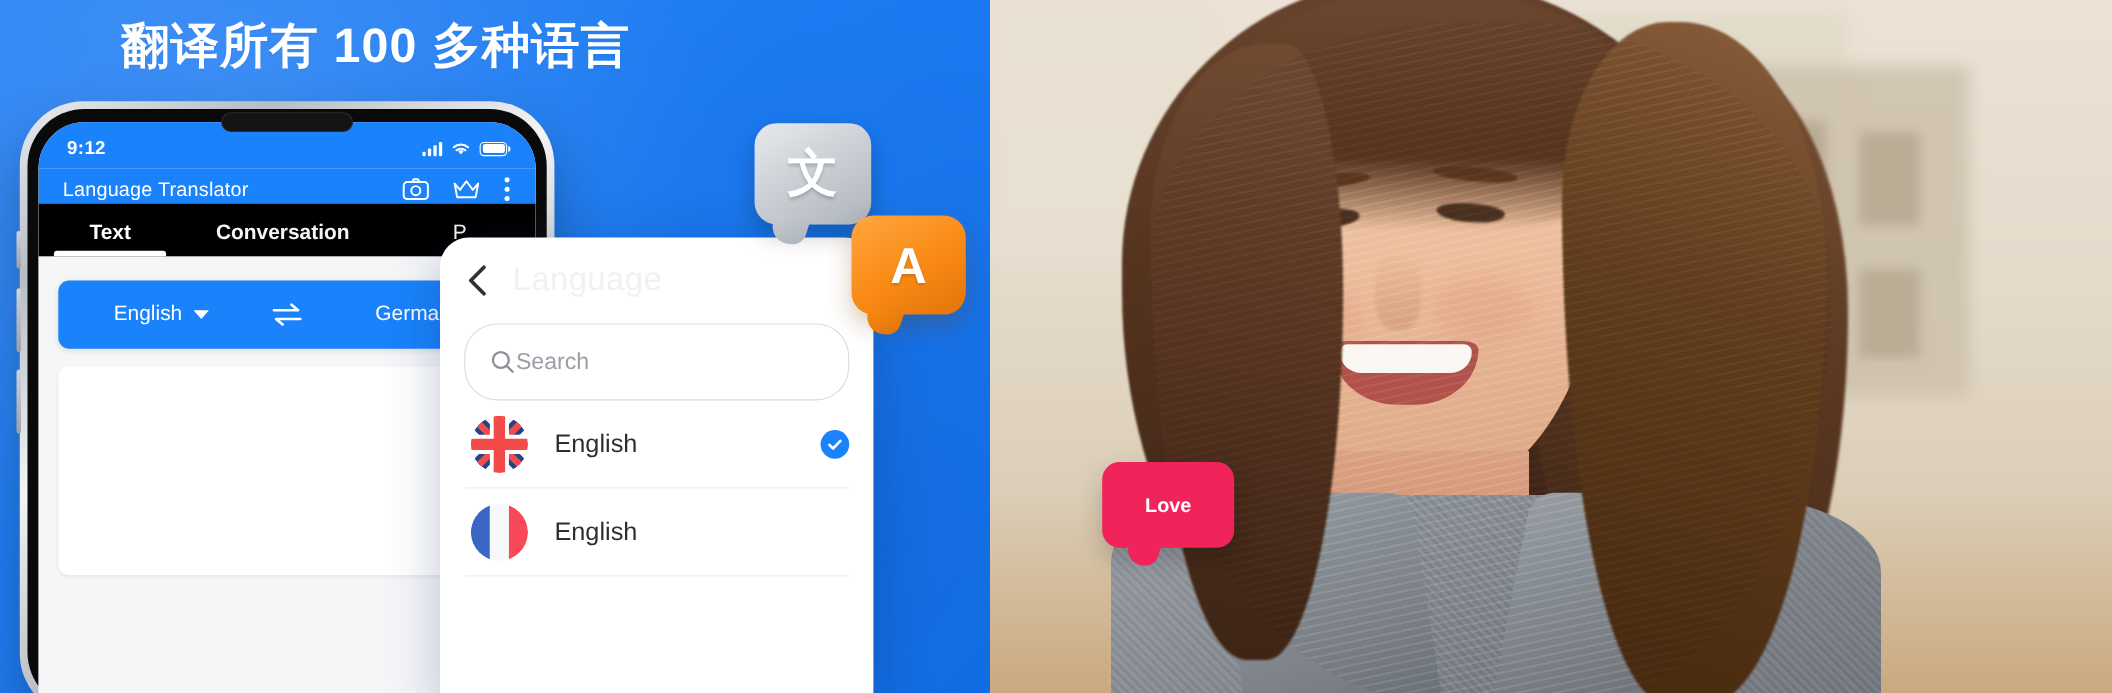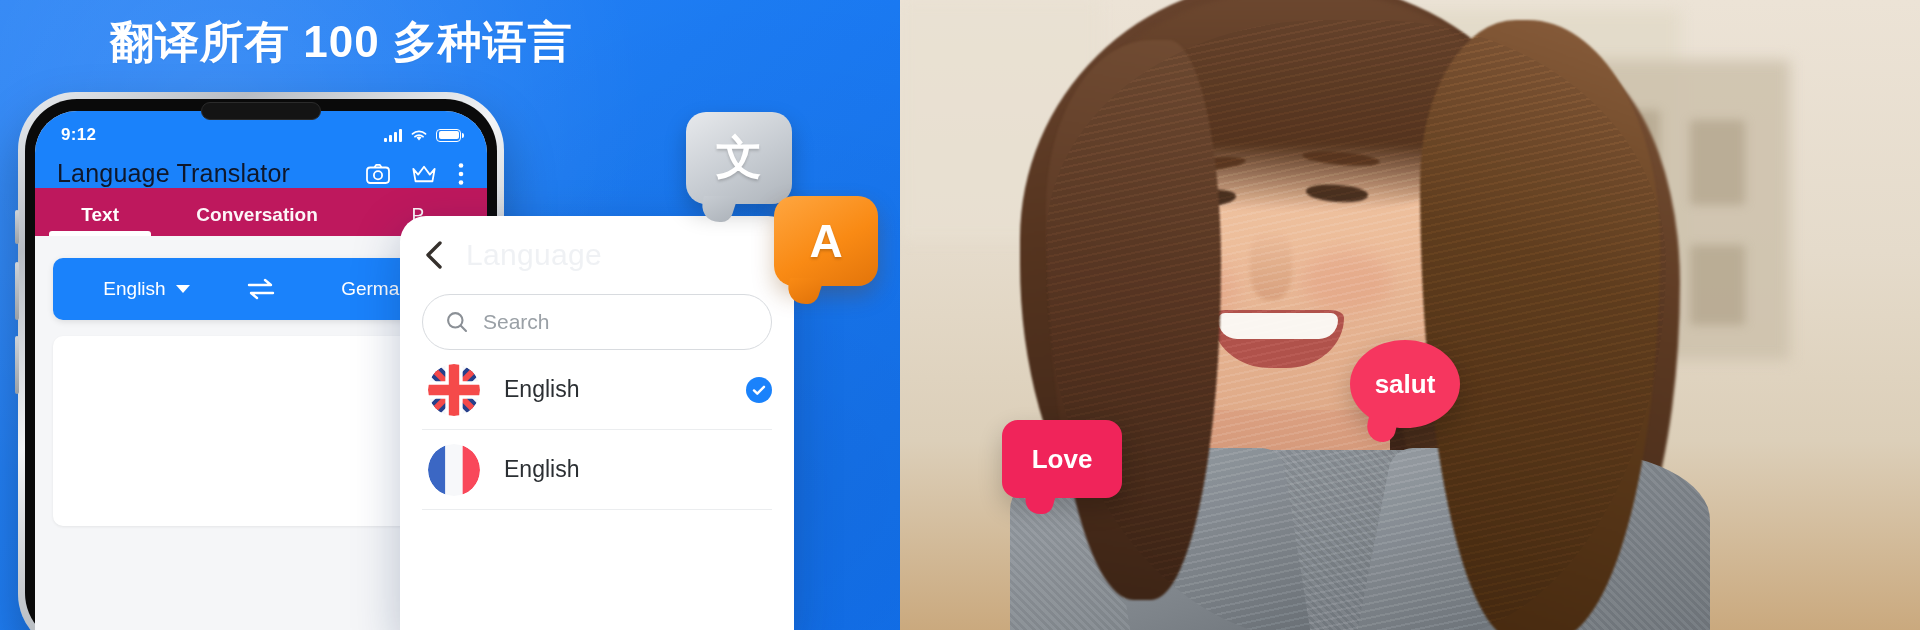--- a/index.html
+++ b/index.html
@@ -265,29 +265,29 @@
   }
   .battery i { position:absolute; left:1.5px; top:1.5px; bottom:1.5px; right:1.5px; background:#fff; border-radius:2px; }
 
   
   .appbar {
     background: #1a82fb;
     padding: 6px 22px 0 22px;
     display: flex; align-items: center; justify-content: space-between;
   }
   .app-title {
-    color: #0f172a; font-size: 25px; font-weight: 500; letter-spacing: .2px;
+    color: #ffffff; font-size: 18px; font-weight: 500; letter-spacing: .2px;
     white-space: nowrap;
   }
   .appbar-actions { display: flex; align-items: center; gap: 20px; }
   .ic { width: 26px; height: 26px; display:block; }
 
   
   .tabs {
-    background: #be185d;
+    background: #000000;
     display: flex; align-items: flex-end;
     padding: 16px 0 0 0;
     position: relative;
   }
   .tab {
     color: #ffffff;
     font-size: 19px;
     padding: 0 0 10px 0;
     text-align: center;
     position: relative;
@@ -340,24 +340,24 @@
     position: relative;
   }
   .back-chevron { width: 26px; height: 30px; flex: none; }
   .sheet-title {
     font-size: 30px;
     color: rgba(238,240,243,0.95);
     font-weight: 400;
     letter-spacing: .3px;
   }
   .search-box {
-    height: 56px;
+    height: 70px;
     border: 1.8px solid #d8dbdf;
     border-radius: 30px;
-    display: flex; align-items: center; gap: 14px;
+    display: flex; align-items: center; 
     padding: 0 22px;
   }
   .search-ph { color: #9aa0a6; font-size: 21px; }
   .lang-row {
     height: 80px;
     display: flex; align-items: center; gap: 24px;
     border-bottom: 1.5px solid #ebedef;
     padding-left: 6px;
   }
   .lang-row:first-of-type { margin-top: 8px; }
@@ -419,21 +419,21 @@
     font-size: 26px;
   }
   .wbub-salut::after {
     content:""; position:absolute; left: 16px; bottom: -14px;
     width: 30px; height: 26px; background: #f6365f;
     border-radius: 0 0 10px 22px; transform: skewX(-14deg);
   }
   .wbub-love {
     left: 1002px; top: 420px; width: 120px; height: 78px;
     background: #f0245a; border-radius: 16px;
-    font-size: 26px;
+    font-size: 18px;
   }
   .wbub-love::after {
     content:""; position:absolute; left: 22px; bottom: -16px;
     width: 30px; height: 24px; background: #f0245a;
     border-radius: 0 0 8px 20px; transform: skewX(-16deg);
   }
   .wbub-hi {
     left: 1222px; top: 470px; width: 102px; height: 72px;
     background: #6d3fd6; border-radius: 14px;
     font-size: 26px;
@@ -620,16 +620,15 @@
     </div>
   </div>
 
   <div class="bub3d bub-gray">
     <span class="bub-glyph">文</span>
   </div>
   <div class="bub3d bub-orange">
     <span class="bub-glyph">A</span>
   </div>
 
-  <div class="wbub wbub-salut">salut</div>
   <div class="wbub wbub-love">Love</div>
 
 </div>
 
 </body></html>

